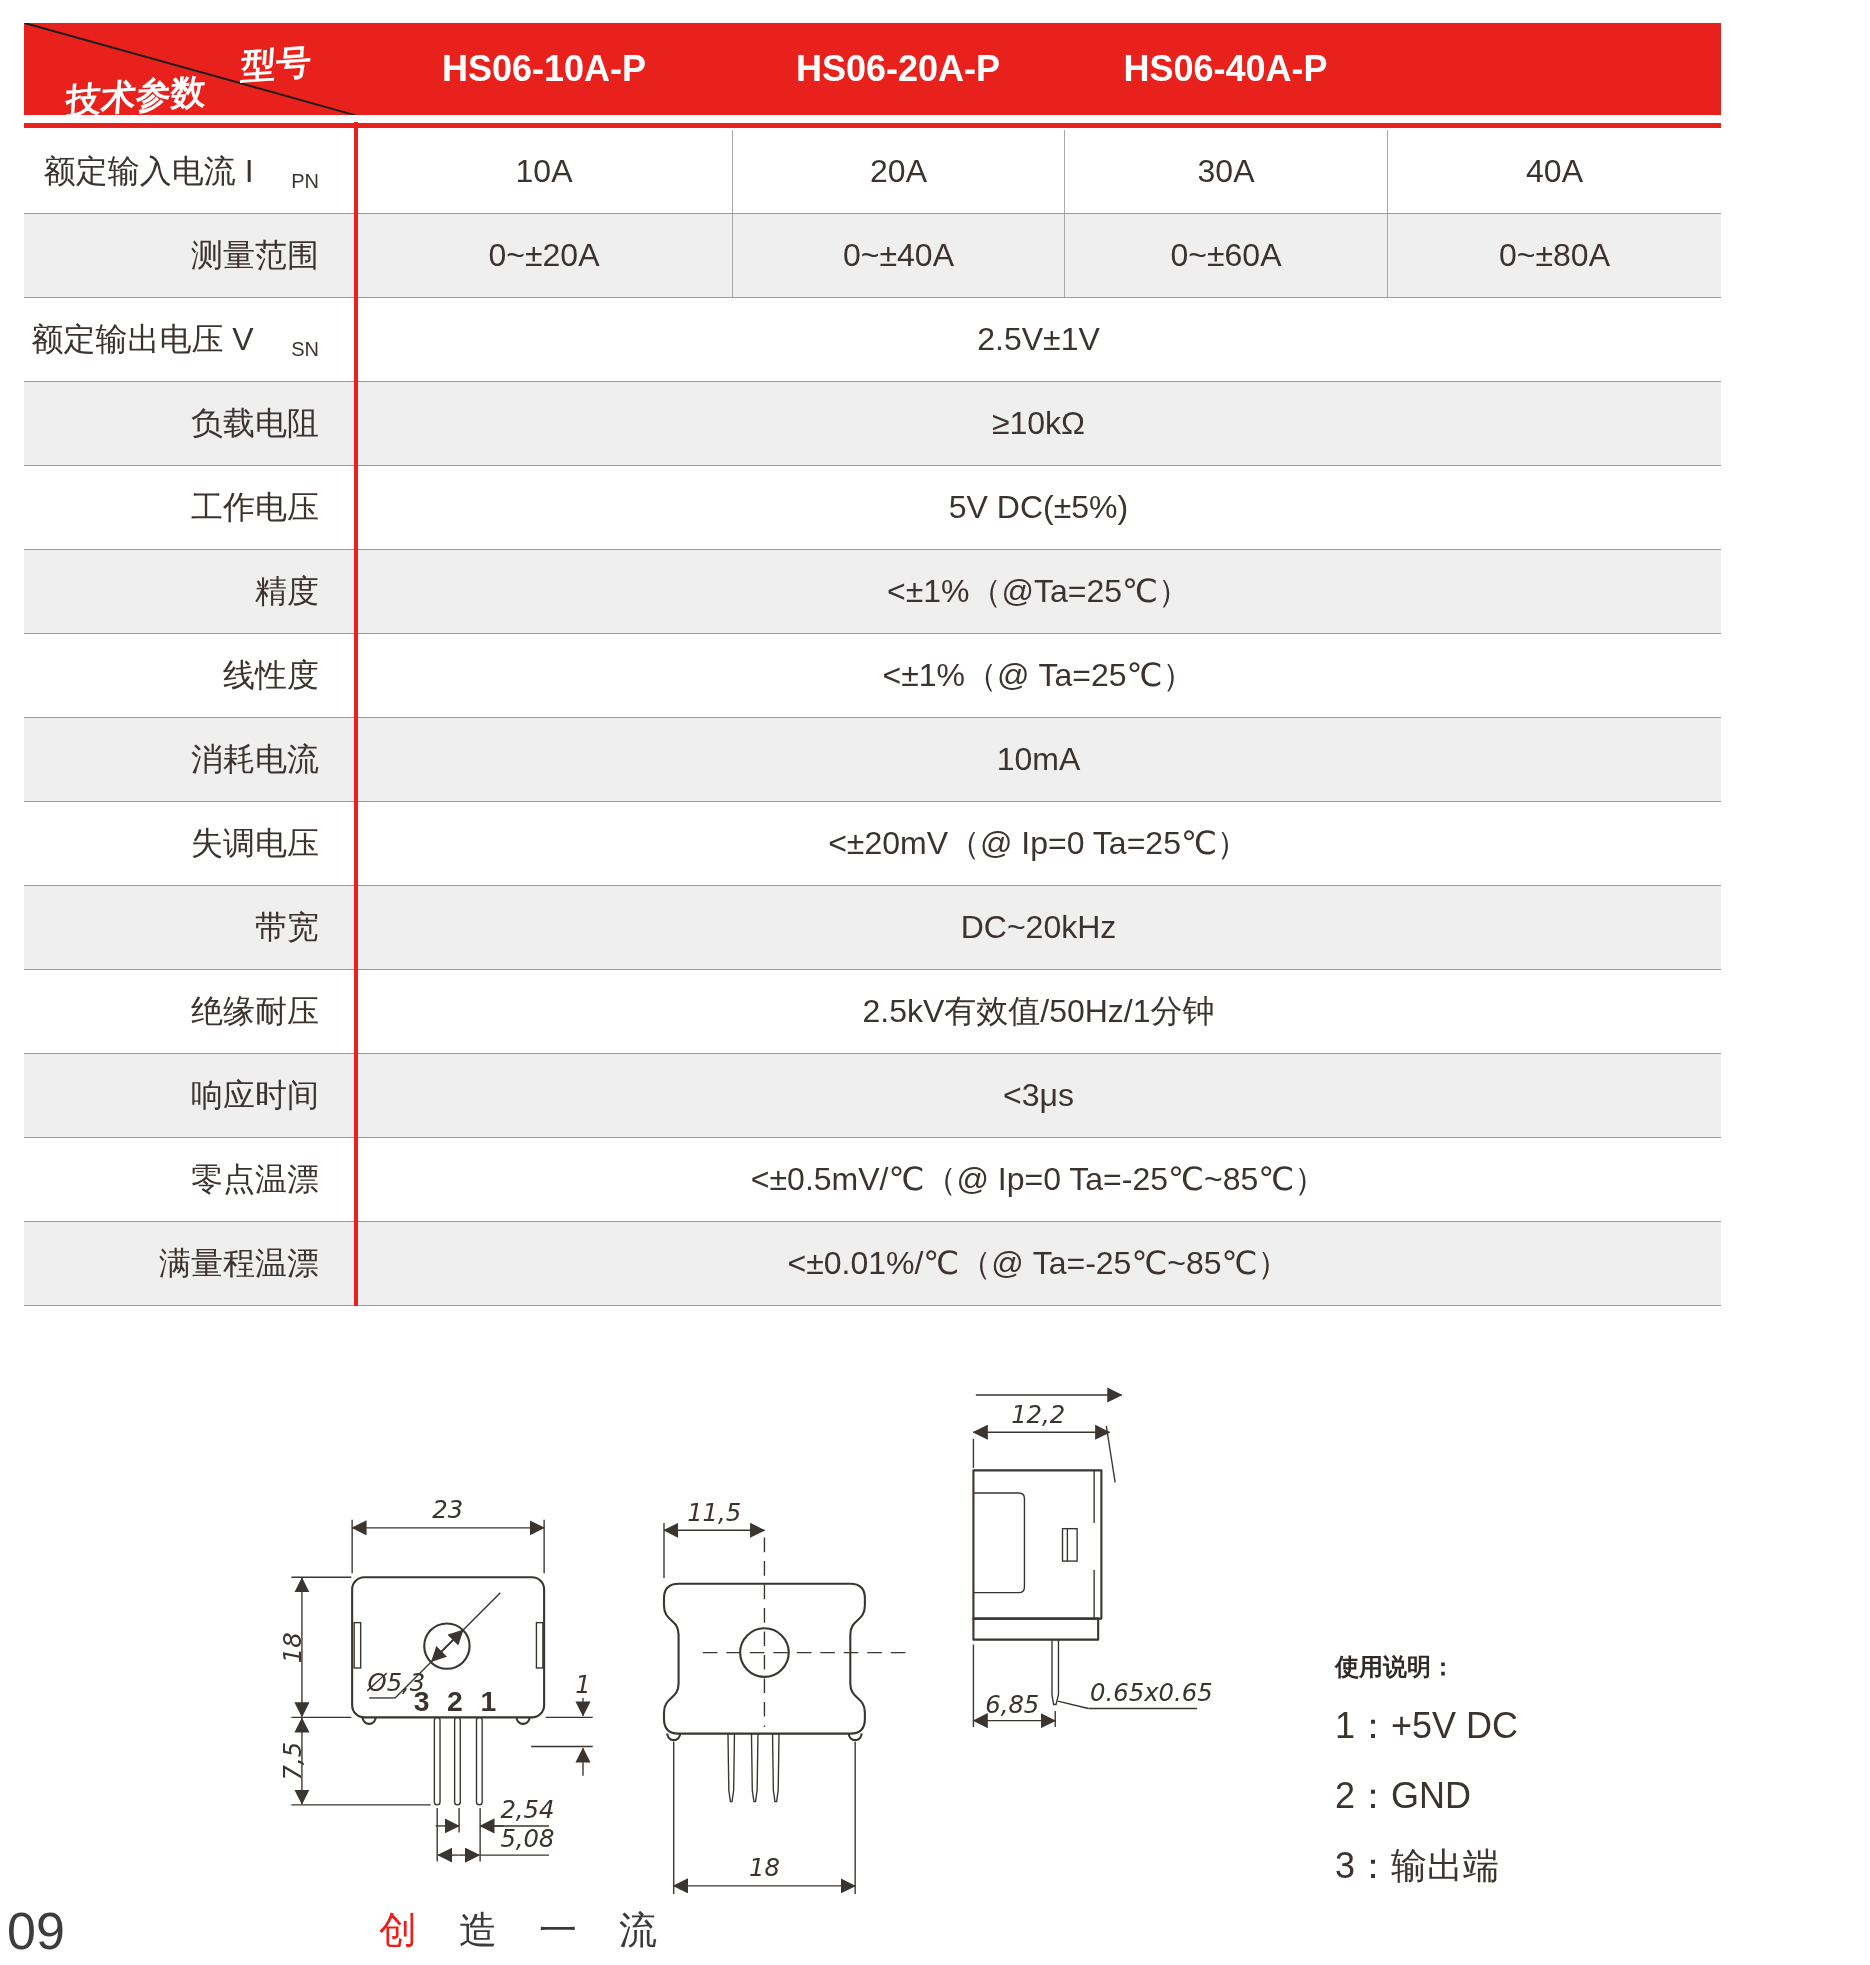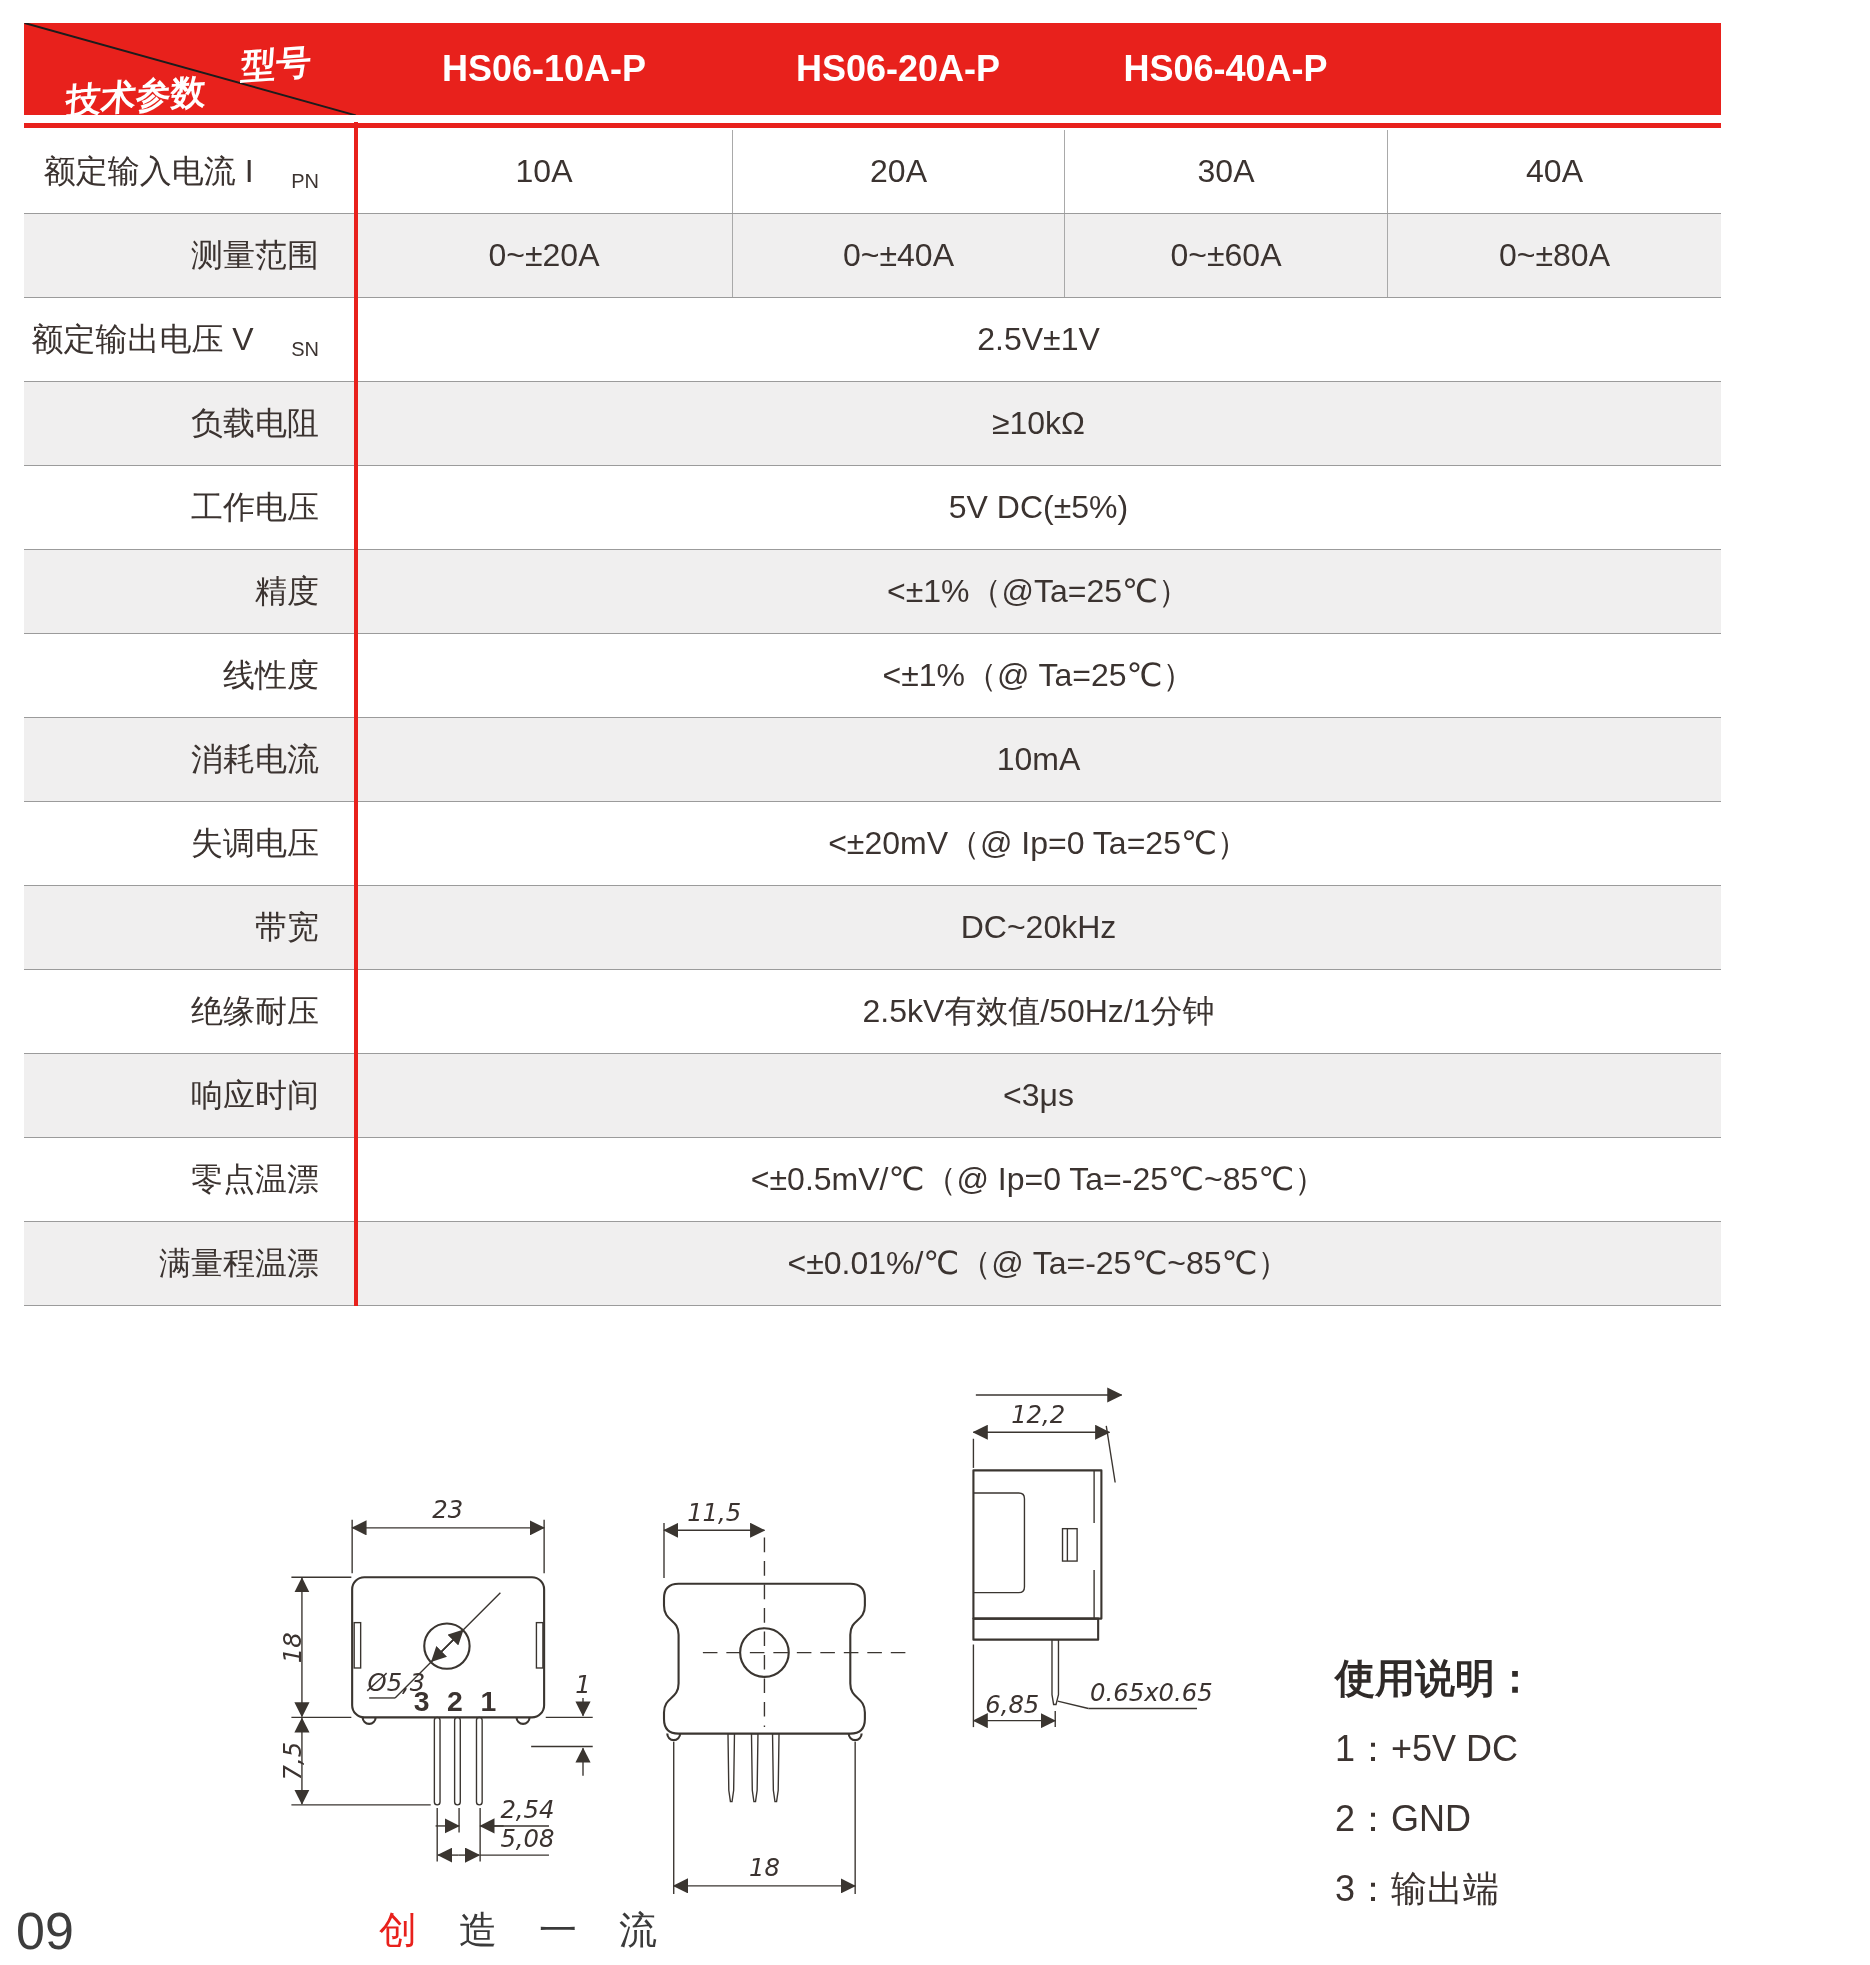--- a/index.html
+++ b/index.html
@@ -34,25 +34,25 @@
   
   .drawings{position:absolute;left:178px;top:1361px;}
   .ol{stroke:#3a3530;stroke-width:2.6;fill:none;stroke-linejoin:round;}
   .thin{stroke:#3a3530;stroke-width:1.7;fill:none;}
   .cl{stroke:#3a3530;stroke-width:1.7;fill:none;stroke-dasharray:18 11;}
   .dim{font:italic 30px "DejaVu Sans",sans-serif;fill:#3b3330;}
   .pinnum{font:bold 35px "Liberation Sans",sans-serif;fill:#3b3330;letter-spacing:6px;}
 
   
   .usage{position:absolute;left:1335px;top:1651px;}
-  .usage-title{font-size:40px;font-weight:bold;color:#2f2a28;margin-bottom:19.4px;}
+  .usage-title{font-size:24px;font-weight:bold;color:#2f2a28;margin-bottom:19.4px;}
   .usage-item{font-size:36px;color:#3b3330;margin-bottom:21px;}
 
   
-  .pageno{position:absolute;left:16px;top:1901px;font-size:52px;color:#3d3d3d;}
+  .pageno{position:absolute;left:7px;top:1901px;font-size:52px;color:#3d3d3d;}
   .slogan{position:absolute;left:379px;top:1905px;display:flex;align-items:center;
           font-size:38px;color:#3a3a3a;flex-direction:column;}
   .slogan .g{letter-spacing:42px;white-space:nowrap;}
   .slogan .red{color:#e8211c;}
   .slogan .dot{font-size:27.5px;color:#555;margin:0 29px 0 8px;}
 </style>
 </head>
 <body>
 
 <div class="page">

